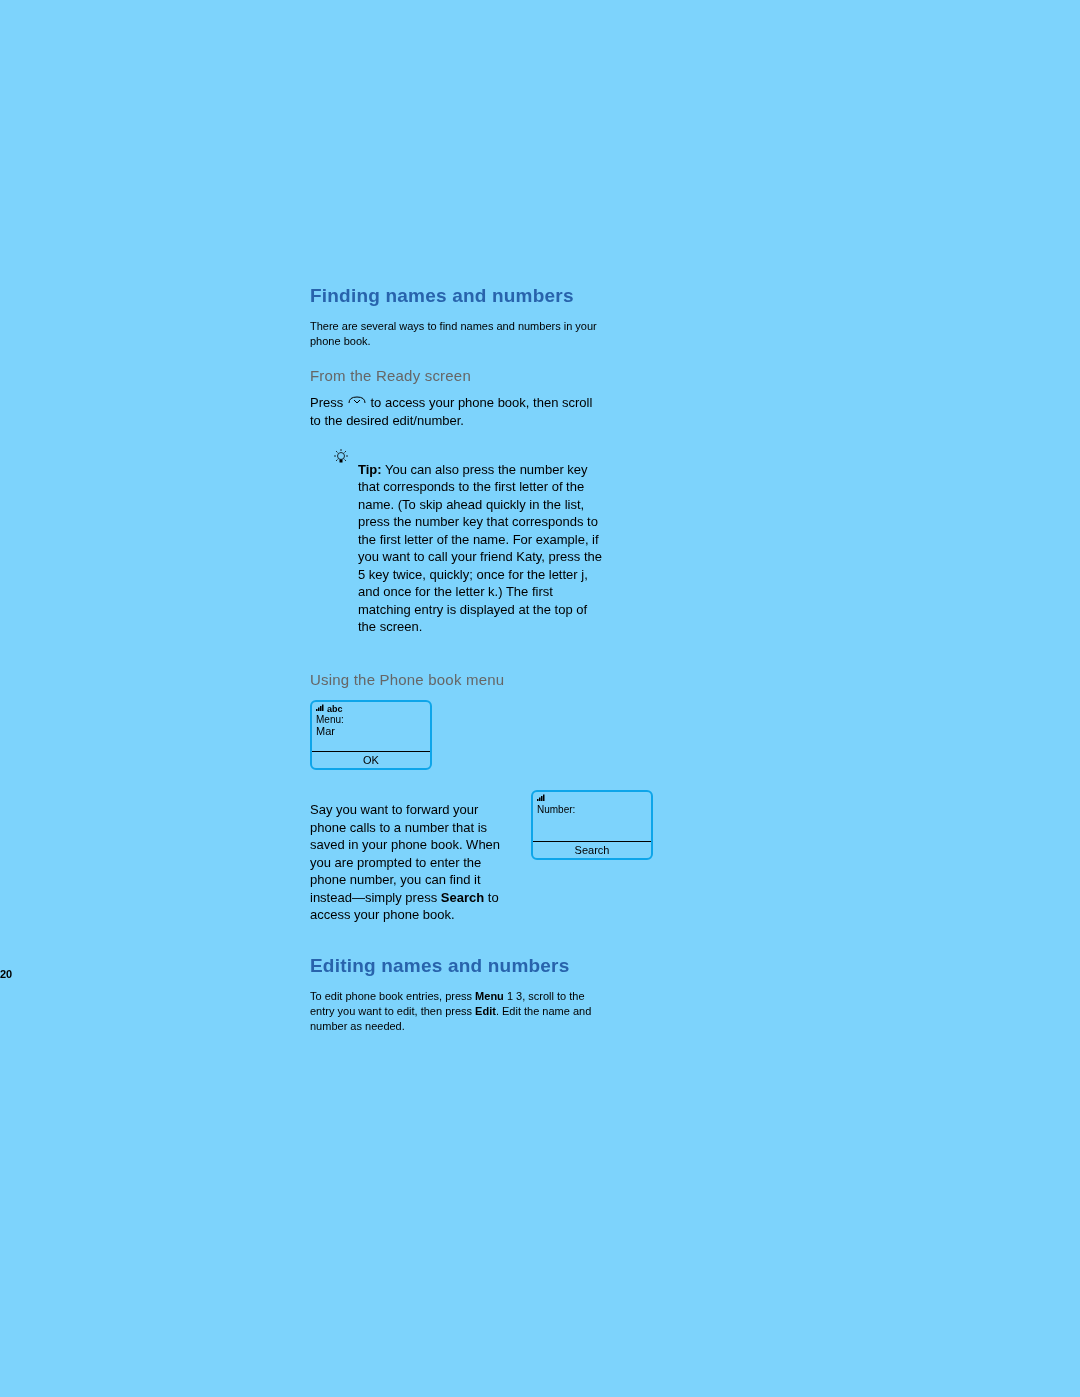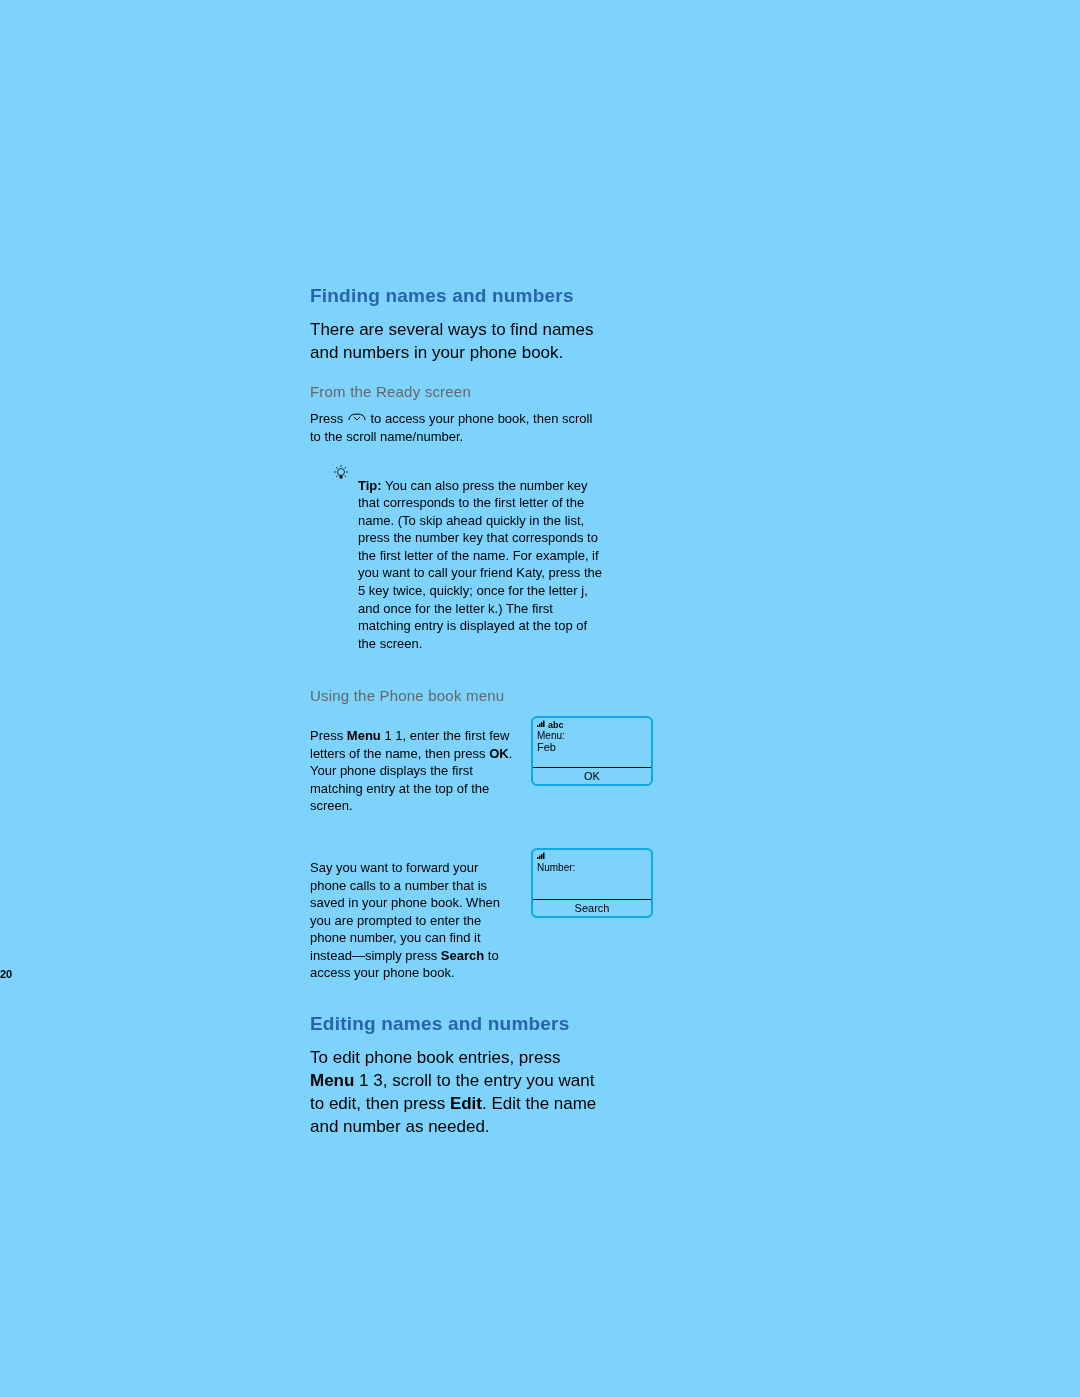--- a/index.html
+++ b/index.html
@@ -22,21 +22,21 @@
       width: 430px;
     }
     .section-heading {
       color: #2863ac;
       font-size: 19px;
       font-weight: bold;
       margin: 0 0 12px 0;
       letter-spacing: 0.2px;
     }
     .body-text {
-      font-size: 17px;
+      font-size: 11px;
       line-height: 1.35;
       margin: 0 0 18px 0;
       width: 290px;
     }
     .sub-heading {
       color: #666666;
       font-size: 15px;
       font-weight: normal;
       margin: 0 0 10px 0;
       letter-spacing: 0.2px;
@@ -137,21 +137,21 @@
   <div class="content">
 
     <h2 class="section-heading">Finding names and numbers</h2>
     <p class="body-text">There are several ways to find names and numbers in your phone book.</p>
 
     <h3 class="sub-heading">From the Ready screen</h3>
     <p class="sub-body">
       <span>Press </span><span class="nav-icon"><svg width="20" height="12" viewBox="0 0 20 12">
             <path d="M 2 8 Q 2 2 10 2 Q 18 2 18 8" fill="none" stroke="#000" stroke-width="1"></path>
             <path d="M 7 5 L 10 8 L 13 5" fill="none" stroke="#000" stroke-width="1"></path>
-          </svg></span><span> to access your phone book, then scroll to the scroll name/number.</span>
+          </svg></span><span> to access your phone book, then scroll to the desired edit/number.</span>
     </p>
 
     <div class="tip-block">
       <span class="tip-icon">
         <svg width="18" height="18" viewBox="0 0 18 18">
           <circle cx="9" cy="8" r="3.5" fill="none" stroke="#000" stroke-width="0.8"></circle>
           <line x1="9" y1="1" x2="9" y2="3" stroke="#000" stroke-width="0.8"></line>
           <line x1="2" y1="8" x2="4" y2="8" stroke="#000" stroke-width="0.8"></line>
           <line x1="14" y1="8" x2="16" y2="8" stroke="#000" stroke-width="0.8"></line>
           <line x1="4" y1="3" x2="5.5" y2="4.5" stroke="#000" stroke-width="0.8"></line>
@@ -161,35 +161,32 @@
           <rect x="7.5" y="11.5" width="3" height="3" fill="#000"></rect>
         </svg>
       </span>
       <p class="tip-text">
         <b>Tip:</b><span>  You can also press the number key that corresponds to the first letter of the name. (To skip ahead quickly in the list, press the number key that corresponds to the first letter of the name. For example, if you want to call your friend Katy, press the 5 key twice, quickly; once for the letter j, and once for the letter k.) The first matching entry is displayed at the top of the screen.</span>
       </p>
     </div>
 
     <h3 class="sub-heading">Using the Phone book menu</h3>
     <div class="flex-row">
-      <p class="flex-text">
-        <span>Press </span><b>Menu</b><span> 1 1, enter the first few letters of the name, then press </span><b>OK</b><span>. Your phone displays the first matching entry at the top of the screen.</span>
-      </p>
       <div class="phone-screen">
         <div class="phone-screen-inner-top">
           <span><svg width="9" height="8" viewBox="0 0 9 8">
                 <rect x="0" y="5" width="1.5" height="2" fill="#000"></rect>
                 <rect x="2" y="3.5" width="1.5" height="3.5" fill="#000"></rect>
                 <rect x="4" y="2" width="1.5" height="5" fill="#000"></rect>
                 <rect x="6" y="0.5" width="1.5" height="6.5" fill="#000"></rect>
               </svg></span>
           <b>abc</b>
         </div>
         <div class="phone-screen-label">Menu:</div>
-        <div class="phone-screen-value">Feb</div>
+        <div class="phone-screen-value">Mar</div>
         <div class="phone-screen-line"></div>
         <div class="phone-screen-btn">OK</div>
       </div>
     </div>
 
     <div class="flex-row">
       <p class="flex-text">
         <span>Say you want to forward your phone calls to a number that is saved in your phone book. When you are prompted to enter the phone number, you can find it instead—simply press </span><b>Search</b><span> to access your phone book.</span>
       </p>
       <div class="phone-screen">

